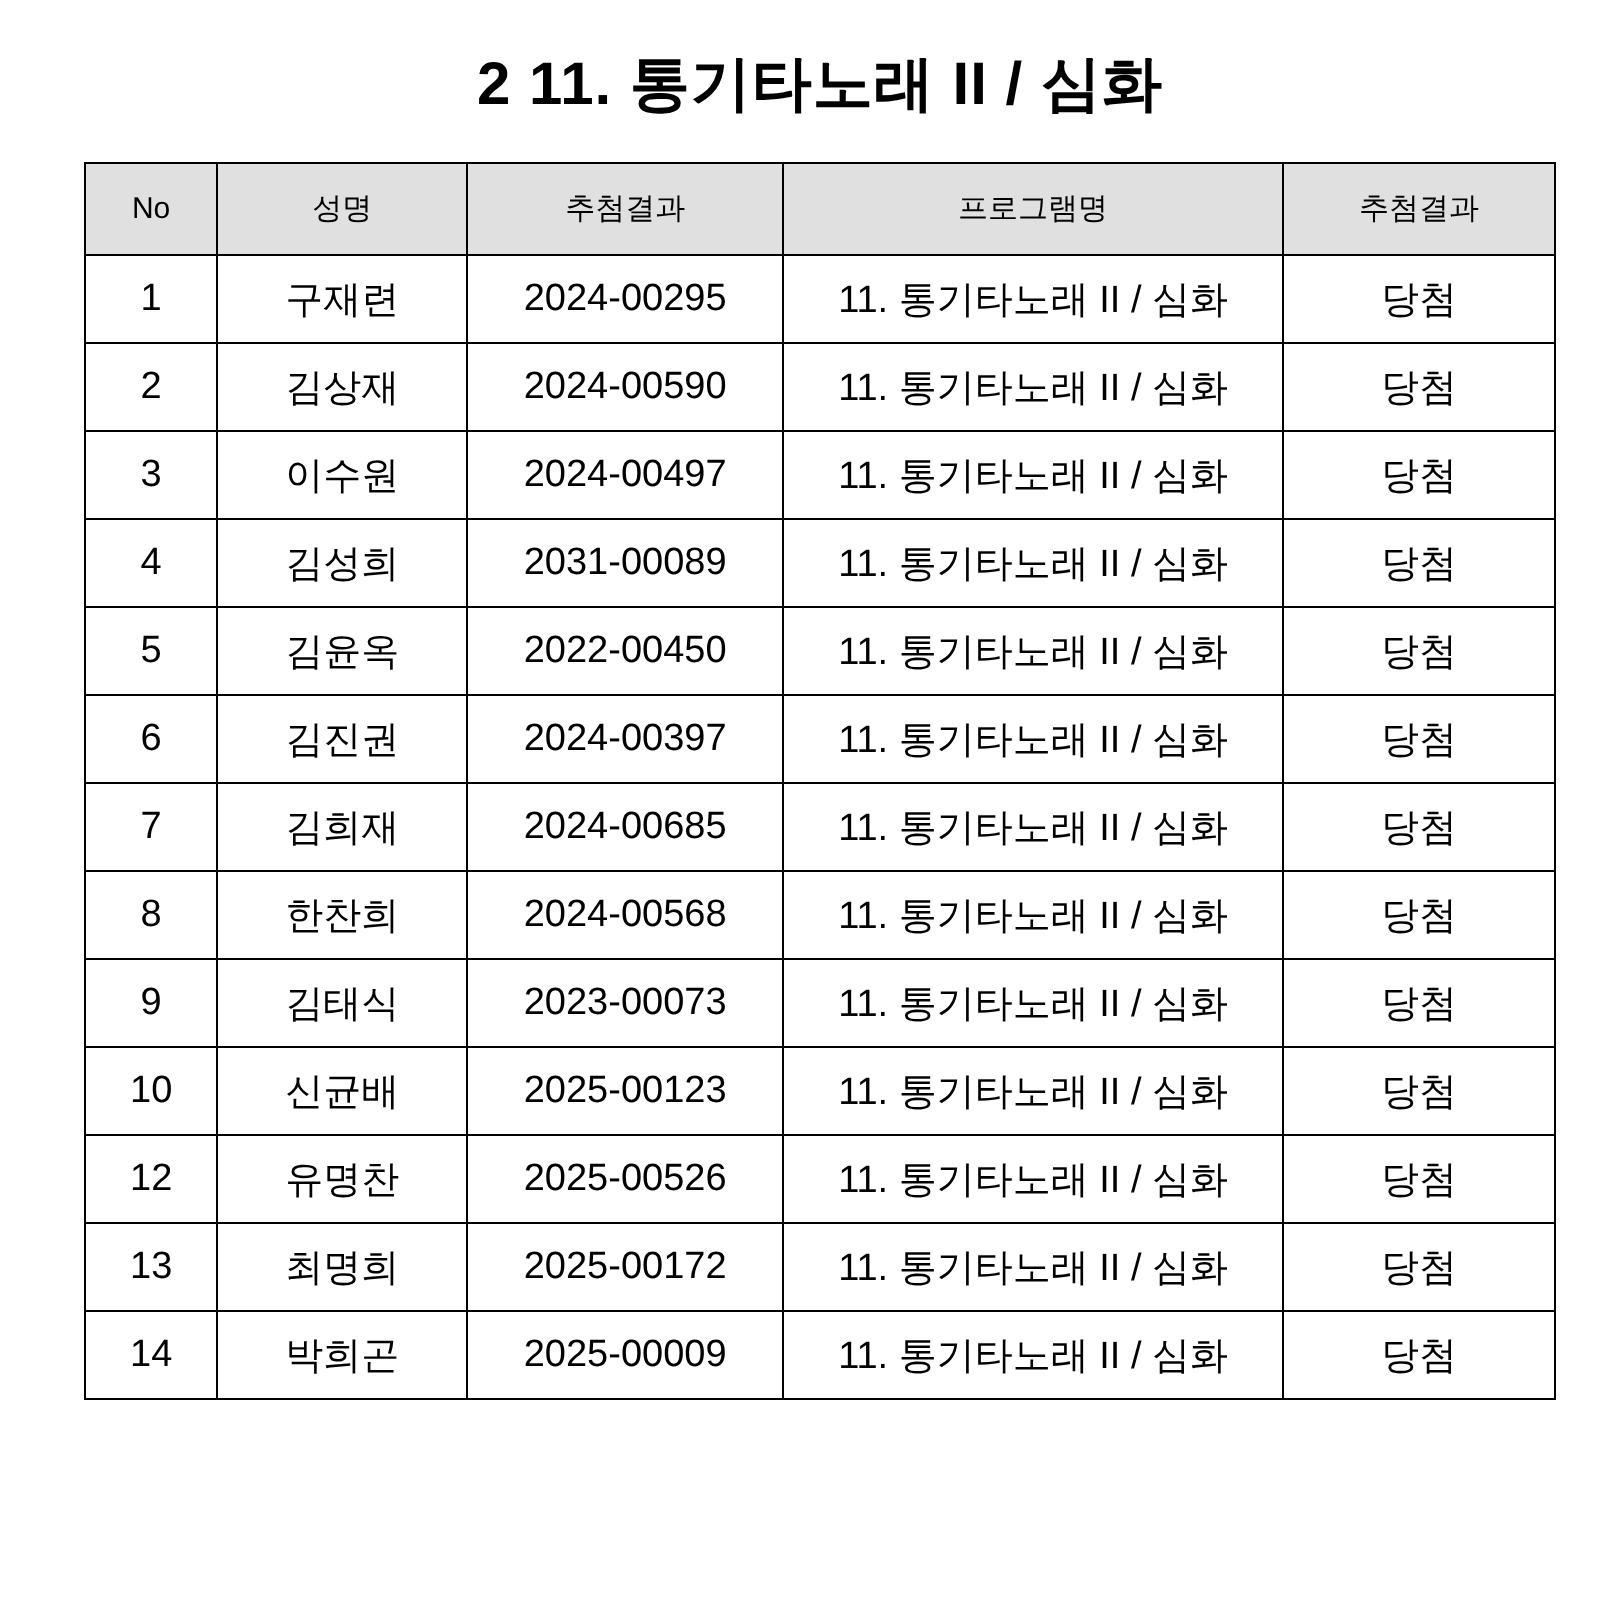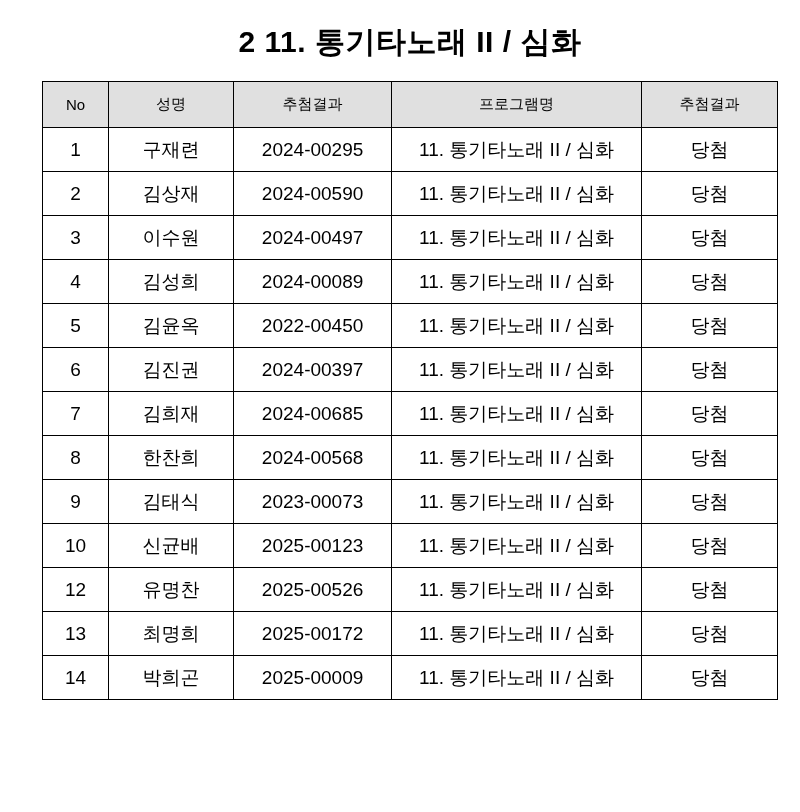--- a/index.html
+++ b/index.html
@@ -116,21 +116,21 @@
           <tr>
             <td class="col-no">3</td>
             <td class="col-name">이수원</td>
             <td class="col-member">2024-00497</td>
             <td class="col-program">11. 통기타노래 II / 심화</td>
             <td class="col-result">당첨</td>
           </tr>
           <tr>
             <td class="col-no">4</td>
             <td class="col-name">김성희</td>
-            <td class="col-member">2024-00089</td>
+            <td class="col-member">2031-00089</td>
             <td class="col-program">11. 통기타노래 II / 심화</td>
             <td class="col-result">당첨</td>
           </tr>
           <tr>
             <td class="col-no">5</td>
             <td class="col-name">김윤옥</td>
             <td class="col-member">2022-00450</td>
             <td class="col-program">11. 통기타노래 II / 심화</td>
             <td class="col-result">당첨</td>
           </tr>

